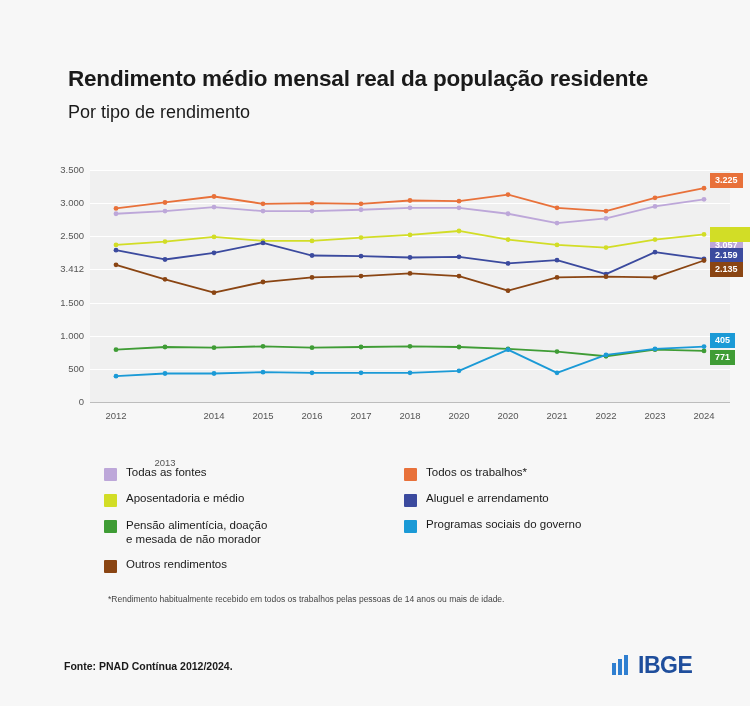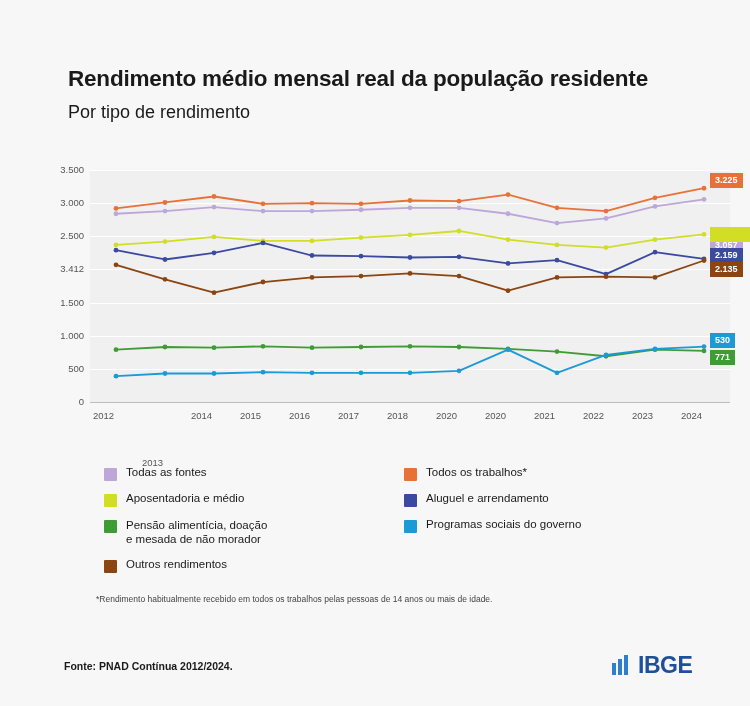--- a/index.html
+++ b/index.html
@@ -37,21 +37,21 @@
   .plot-bg { position:absolute; inset:0; background:#f0f0f0; }
   .gridline {
     position:absolute; left:0; width:100%; height:1px; background:#ffffff;
   }
   .ylabel {
     position:absolute; right:646px; width:60px; text-align:right;
     font-size:9.5px; color:#555; transform:translateY(-6px);
     white-space:nowrap;
   }
   .xlabel {
-    position:absolute; top:240px; width:46px; text-align:left;
+    position:absolute; top:240px; width:46px; text-align:center;
     font-size:9.5px; color:#555;
   }
   .axis-x {
     position:absolute; left:0; top:232px; width:100%; height:1px; background:#bdbdbd;
   }
   svg.lines { position:absolute; left:0; top:0; overflow:visible; }
   
   .vtag {
     position:absolute;
     font-size:9px; color:#ffffff; font-weight:bold;
@@ -64,21 +64,21 @@
   .legend {
     position:absolute; left:86px; top:448px; width:600px;
   }
   .lg-item { position:absolute; font-size:11.5px; color:#1a1a1a; }
   .swatch {
     position:absolute; left:0; top:2px; width:13px; height:13px; border-radius:1px;
   }
   .lg-text { position:absolute; left:22px; top:0; white-space:nowrap; line-height:13px; }
   .lg-text.two { line-height:14px; }
   .footnote {
-    position:absolute; left:78px; top:576px;
+    position:absolute; left:90px; top:576px;
     font-size:8.5px; color:#444;
   }
   .source {
     position:absolute; left:46px; top:642px;
     font-size:10.5px; font-weight:bold; color:#1a1a1a;
   }
   
   .logo-agencia {
     position:absolute; left:505px; top:630px; width:110px; height:34px;
   }
@@ -253,21 +253,21 @@
           <circle cx="565" cy="178.9714285714286" r="2.4" fill="#1b9ad6"></circle>
           <circle cx="614" cy="176.58514285714284" r="2.4" fill="#1b9ad6"></circle>
         </svg>
       <div id="vtags">
           <div class="vtag" style="background: rgb(189, 167, 217); left: 620px; top: 26.3646px; margin-top: 42px;">3.057</div>
           <div class="vtag" style="background: rgb(232, 113, 58); left: 620px; top: 3.22857px;">3.225</div>
           <div class="vtag" style="background: rgb(210, 221, 38); left: 620px; top: 57.4297px; padding-left: 48px;">2.528</div>
           <div class="vtag" style="background: rgb(59, 74, 158); left: 620px; top: 77.8891px;">2.159</div>
           <div class="vtag" style="background: rgb(138, 69, 19); left: 620px; top: 92.48px;">2.135</div>
           <div class="vtag" style="background: rgb(63, 156, 53); left: 620px; top: 179.894px;">771</div>
-          <div class="vtag" style="background: rgb(27, 154, 214); left: 620px; top: 162.585px;">530</div>
+          <div class="vtag" style="background: rgb(27, 154, 214); left: 620px; top: 162.585px;">405</div>
         </div>
     </div>
 
     <div class="legend" id="legend">
         <div class="lg-item" style="left: 0px; top: 0px;">
           <span class="swatch" style="background: rgb(189, 167, 217);"></span>
           <span class="lg-text">Todas as fontes</span>
         </div>
         <div class="lg-item" style="left: 300px; top: 0px;">
           <span class="swatch" style="background: rgb(232, 113, 58);"></span>

